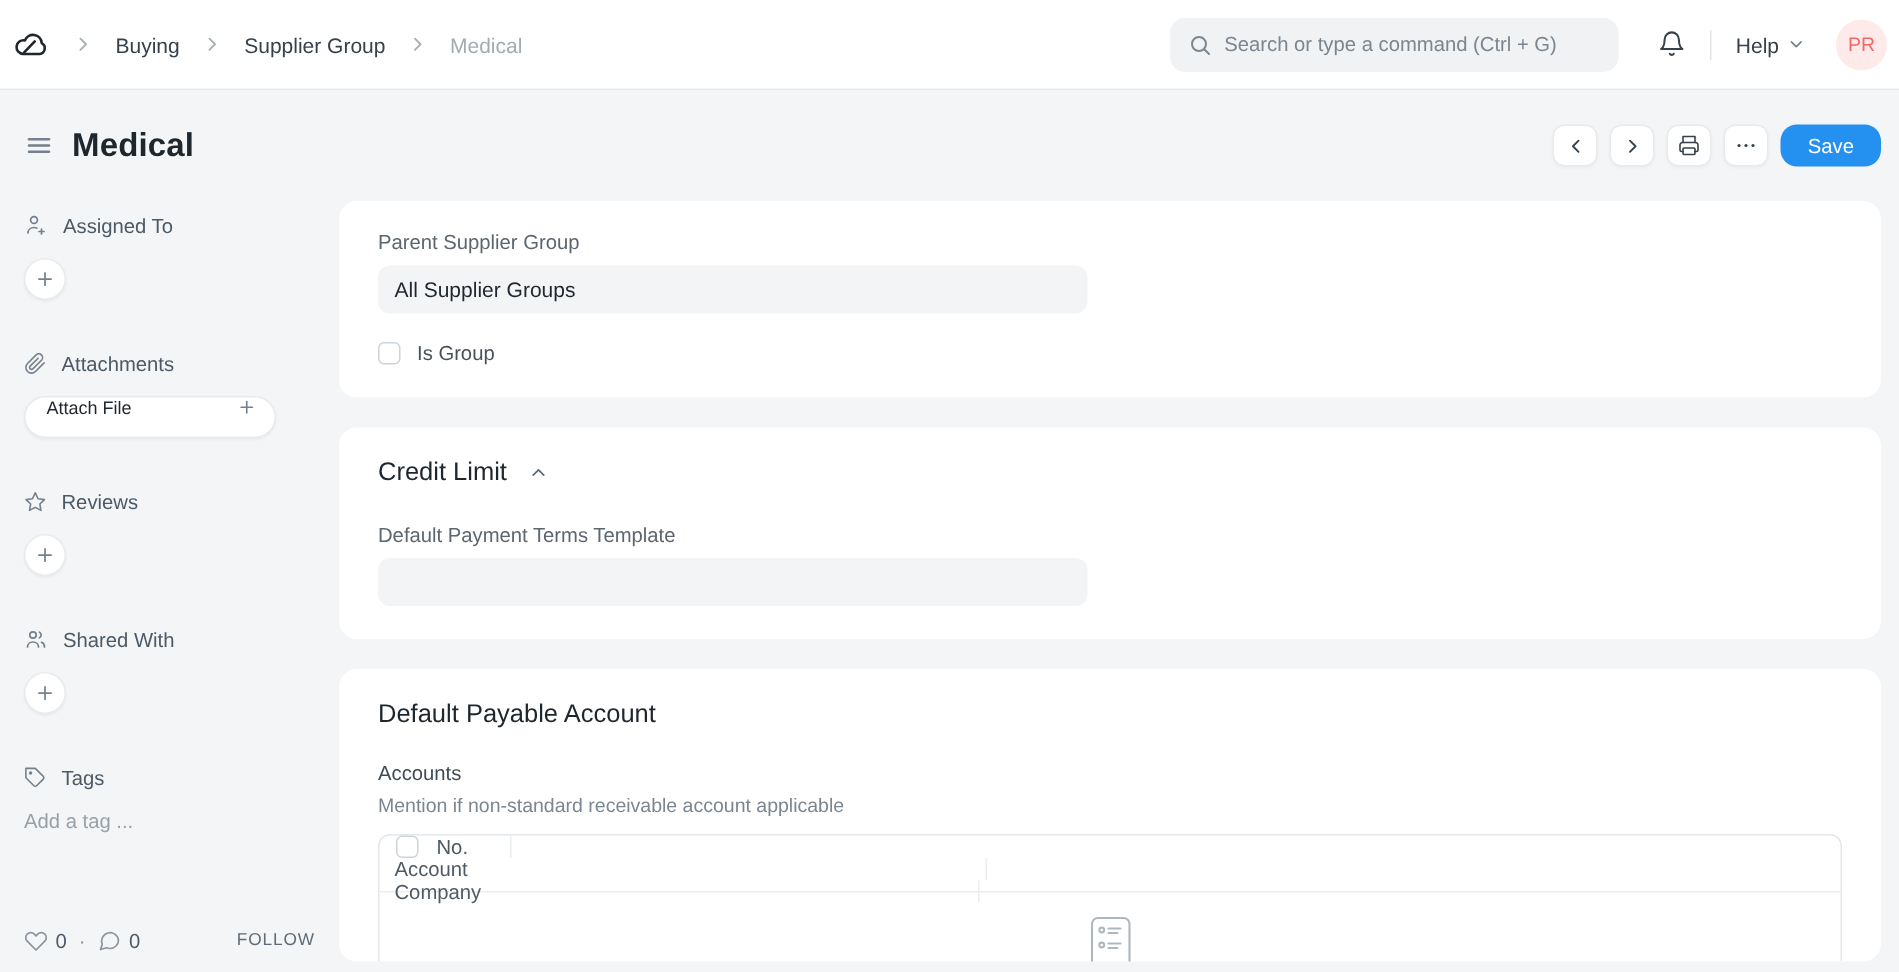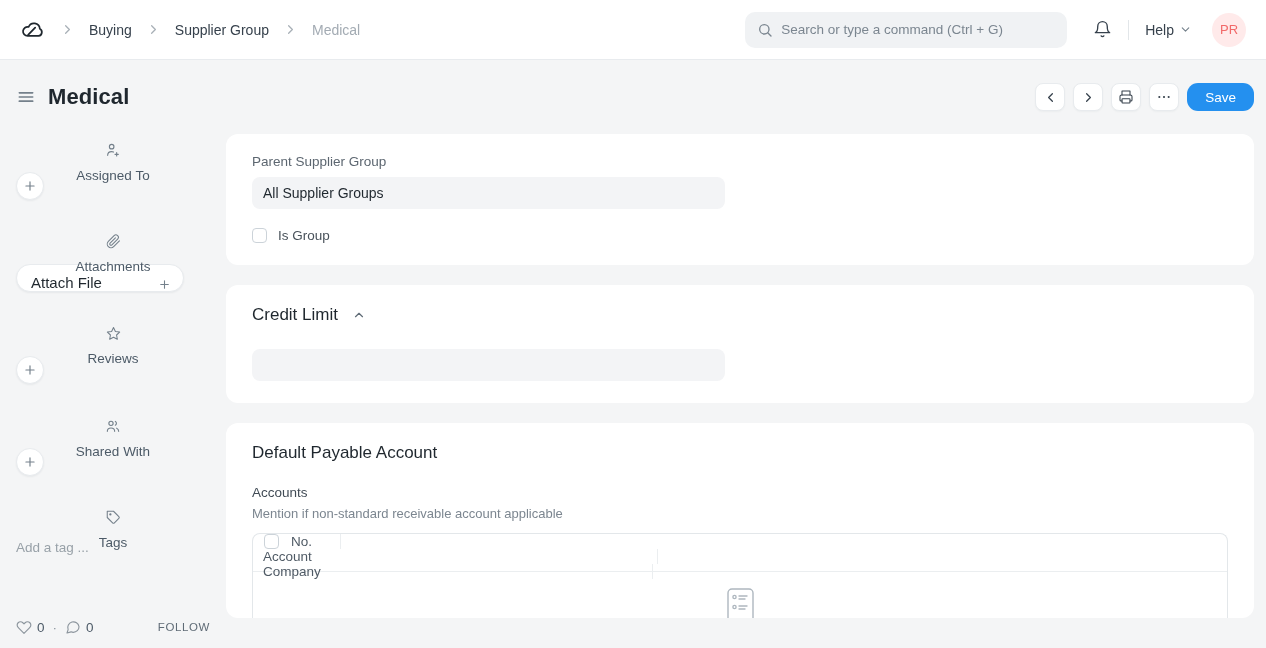--- a/index.html
+++ b/index.html
@@ -2,28 +2,28 @@
 <html><head>
 <meta charset="utf-8">
 <style>
   * { margin:0; padding:0; box-sizing:border-box; }
   html,body { width:1266px; height:648px; overflow:hidden; background:#f4f5f6;
     font-family:"Liberation Sans","DejaVu Sans",sans-serif; color:#1f272e; }
   svg { display:block; }
 
   
   .navbar { height:60px; background:#fff; border-bottom:1px solid #e8ebee;
-    display:flex; align-items:center; padding:0 20px; }
+    display:flex; align-items:center; padding:0 8px; }
   .nav-left { display:flex; align-items:center; gap:14px; }
   .logo { color:#1f272e; }
   .crumb-sep { color:#a8b0b7; }
   .crumb { font-size:14px; color:#36414c; text-decoration:none; cursor:pointer; }
   .crumb.current { color:#a3abb3; cursor:default; }
   .nav-right { margin-left:auto; display:flex; align-items:center; }
-  .searchbar { width:322px; height:36px; background:#f0f2f4; border-radius:10px;
+  .searchbar { width:299px; height:36px; background:#f0f2f4; border-radius:10px;
     display:flex; align-items:center; padding:0 12px; gap:8px; }
   .searchbar input { border:none; outline:none; background:transparent; flex:1;
     font-size:13.5px; color:#36414c; font-family:inherit; }
   .searchbar input::placeholder { color:#7b8690; }
   .search-ic { color:#7b8690; }
   .bell { color:#36414c; margin-left:26px; cursor:pointer; }
   .nav-divider { width:1px; height:20px; background:#e2e6e9; margin:0 16px; }
   .help { display:flex; align-items:center; gap:5px; font-size:14px; color:#36414c; cursor:pointer; }
   .help .caret { color:#74808b; }
   .avatar { width:34px; height:34px; border-radius:50%; margin-left:20px;
@@ -42,31 +42,31 @@
     border:none; border-radius:8px; font-size:13.5px; font-weight:500;
     font-family:inherit; cursor:pointer; }
 
   
   .content { display:flex; align-items:flex-start; }
   .sidebar { width:226px; flex:0 0 226px; padding:8px 16px 0 16px; }
   .main { flex:1; margin-right:12px; }
 
   
   .sb-title { display:flex; align-items:center; gap:10px; font-size:13.5px;
-    color:#4c5a67; height:16px;flex-direction:column; }
+    color:#4c5a67; height:16px; }
   .sb-title .sb-ic { color:#74808b; }
   .plus-circle { width:28px; height:28px; border-radius:50%; background:#fff;
     border:1px solid #e8ebee; box-shadow:0 1px 2px rgba(25,39,52,.06);
     display:flex; align-items:center; justify-content:center; color:#74808b;
     cursor:pointer; margin-top:14px; }
   .sb-section { margin-bottom:34px; }
   .attach-pill { margin-top:14px; width:168px; height:28px; background:#fff;
     border:1px solid #e8ebee; border-radius:14px; box-shadow:0 1px 2px rgba(25,39,52,.06);
-    display:flex; align-items:flex-end; justify-content:space-between;
-    padding:0 12px 0 14px; font-size:15px; color:#1f272e; cursor:pointer; }
+    display:flex; align-items:flex-start; justify-content:space-between;
+    padding:0 12px 0 14px; font-size:12px; color:#1f272e; cursor:pointer; }
   .attach-pill .plus-ic { color:#74808b; }
   .add-tag { margin-top:14px; font-size:13.5px; color:#98a1a8; cursor:text; }
   .sb-stats { margin-top:64px; display:flex; align-items:center; font-size:13.5px; color:#4c5a67; }
   .stat { display:flex; align-items:center; gap:5px; cursor:pointer; }
   .stat .sb-ic { color:#8c959d; }
   .dot-sep { margin:0 8px; color:#8c959d; }
   .follow { margin-left:auto; font-size:11.5px; letter-spacing:.6px; color:#5f6b76;
     cursor:pointer; font-weight:500; }
 
   
@@ -324,20 +324,21 @@
 
     <div class="card">
       <div class="section-head">
         <span class="section-title">Credit Limit</span>
         <span class="collapse-ic">
           <svg width="14" height="14" viewBox="0 0 24 24" fill="none" stroke="currentColor" stroke-width="2" stroke-linecap="round" stroke-linejoin="round">
               <polyline points="6 15 12 9 18 15"></polyline>
             </svg>
         </span>
       </div>
+      <div class="field-label">Default Payment Terms Template</div>
       <div class="text-input empty"></div>
     </div>
 
     <div class="card" style="padding-bottom:0;">
       <div class="section-head" style="margin-bottom:22px; cursor:default;">
         <span class="section-title">Default Payable Account</span>
       </div>
       <div class="field-label" style="color:#414b55; margin-bottom:0;">Accounts</div>
       <div class="tbl-desc">Mention if non-standard receivable account applicable</div>
 

